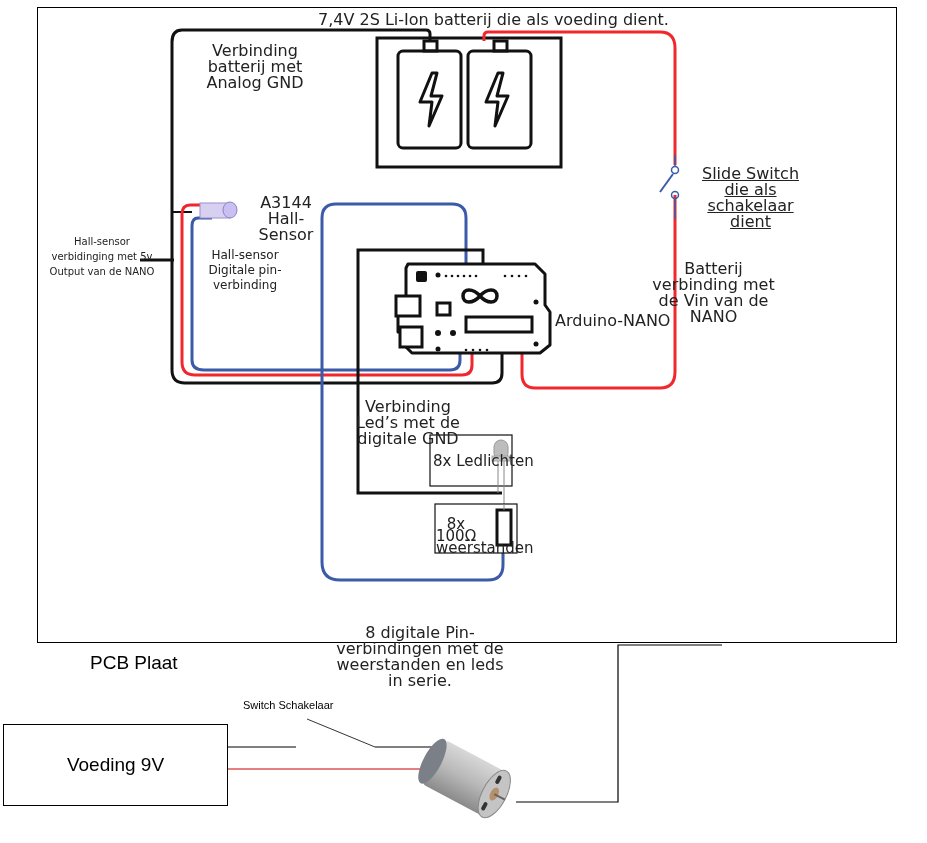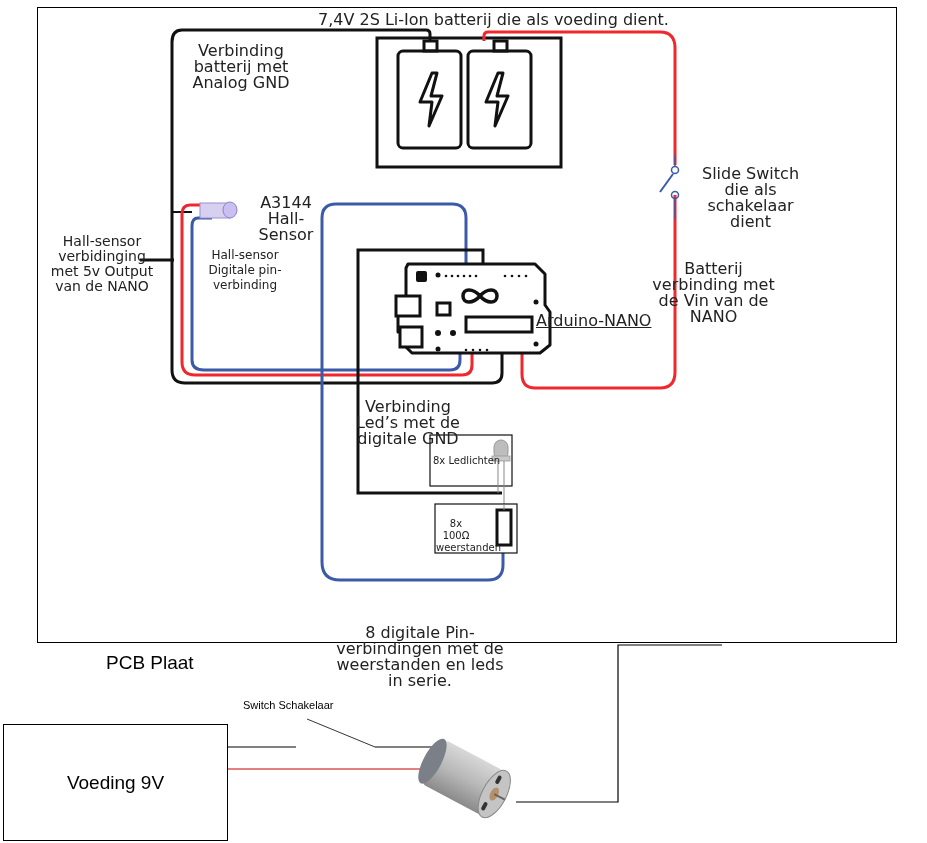--- a/index.html
+++ b/index.html
@@ -1,22 +1,22 @@
 <!DOCTYPE html>
 <html><head>
 <meta charset="utf-8">
 <style>
   html, body { margin:0; padding:0; background:#ffffff; }
   body { width:927px; height:843px; position:relative; overflow:hidden; font-family:"DejaVu Sans", sans-serif; }
   .pcb-frame { position:absolute; left:37px; top:7px; width:860px; height:636px; border:1.5px solid #000; box-sizing:border-box; }
   svg.wires { position:absolute; left:0; top:0; }
   .lbl { position:absolute; color:#222; font-family:"DejaVu Sans", sans-serif; font-size:16px; line-height:16px; text-align:center; white-space:nowrap; }
-  .lbl-small { font-size:10px; line-height:12px; }
+  .lbl-small { font-size:15px; line-height:12px; }
   .arial { font-family:"Liberation Sans", sans-serif; color:#000; }
-  .voeding-box { position:absolute; left:3px; top:724px; width:225px; height:117px; border:1.2px solid #000; box-sizing:border-box; display:flex; align-items:center; justify-content:center; font-family:"Liberation Sans", sans-serif; font-size:19px;text-align:center; }
+  .voeding-box { position:absolute; left:3px; top:724px; width:225px; height:82px; border:1.2px solid #000; box-sizing:border-box; display:flex; align-items:center; justify-content:center; font-family:"Liberation Sans", sans-serif; font-size:19px;text-align:center; }
 </style>
 </head>
 <body>
 
 <div class="pcb-frame"></div>
 
 <svg class="wires" width="927" height="843" viewBox="0 0 927 843">
 
   <g>
     <rect x="377" y="38" width="184" height="129" fill="none" stroke="#111" stroke-width="3"></rect>
@@ -121,29 +121,29 @@
       <ellipse cx="498" cy="781" rx="12" ry="26" fill="#c4c4c4" stroke="#888" stroke-width="1"></ellipse>
       <ellipse cx="498" cy="781" rx="4" ry="7" fill="#b5906a"></ellipse>
       <line x1="498" y1="781" x2="510" y2="781" stroke="#666" stroke-width="2"></line>
       <rect x="493" y="762" width="4" height="9" rx="2" fill="#333"></rect>
       <rect x="493" y="792" width="4" height="9" rx="2" fill="#333"></rect>
     </g>
   </g>
 </svg>
 
 <div class="lbl" style="left:318px; top:12px;">7,4V 2S Li-Ion batterij die als voeding dient.</div>
-<div class="lbl" style="left:176px; top:43px; width:130px; white-space:normal;">Verbinding batterij met Analog GND</div>
+<div class="lbl" style="left:190px; top:43px; width:130px; white-space:normal;">Verbinding batterij met Analog GND</div>
 <div class="lbl" style="left:246px; top:195px; width:80px; white-space:normal;">A3144 Hall-Sensor</div>
-<div class="lbl lbl-tight" style="left:44px; top:234px; width:116px; white-space:normal; font-size:14px; line-height:15px;">Hall-sensor verbidinging met 5v Output van de NANO</div>
+<div class="lbl lbl-tight" style="left:44px; top:234px; width:116px; white-space:normal; font-size:10px; line-height:15px;">Hall-sensor verbidinging met 5v Output van de NANO</div>
 <div class="lbl" style="left:190px; top:248px; width:110px; white-space:normal; font-size:12px; line-height:15px;">Hall-sensor Digitale pin-verbinding</div>
-<div class="lbl" style="left:536px; top:313px;text-decoration:underline;">Arduino-NANO</div>
-<div class="lbl" style="left:693px; top:166px; width:115px; white-space:normal;">Slide Switch die als schakelaar dient</div>
+<div class="lbl" style="left:555px; top:313px;">Arduino-NANO</div>
+<div class="lbl" style="left:693px; top:166px; width:115px; white-space:normal;text-decoration:underline;">Slide Switch die als schakelaar dient</div>
 <div class="lbl" style="left:646px; top:261px; width:135px; white-space:normal;">Batterij verbinding met de Vin van de NANO</div>
 <div class="lbl" style="left:348px; top:399px; width:120px; white-space:normal;">Verbinding Led’s met de digitale GND</div>
 <div class="lbl lbl-small" style="left:433px; top:455px;">8x Ledlichten</div>
 <div class="lbl lbl-small" style="left:436px; top:518px; width:40px; white-space:normal;">8x 100Ω weerstanden</div>
 <div class="lbl" style="left:336px; top:589px; width:168px; white-space:normal;margin-top:36px;">8 digitale Pin-verbindingen met de weerstanden en leds in serie.</div>
 
-<div class="lbl arial" style="left:90px; top:652px; font-size:19px; line-height:22px;margin-left:16px;">PCB Plaat</div>
+<div class="lbl arial" style="left:90px; top:652px; font-size:19px; line-height:22px;">PCB Plaat</div>
 <div class="lbl arial" style="left:243px; top:697px; font-size:11px; line-height:16px;">Switch Schakelaar</div>
 <div class="voeding-box">
   <span>Voeding 9V</span>
 </div>
 
 </body></html>

